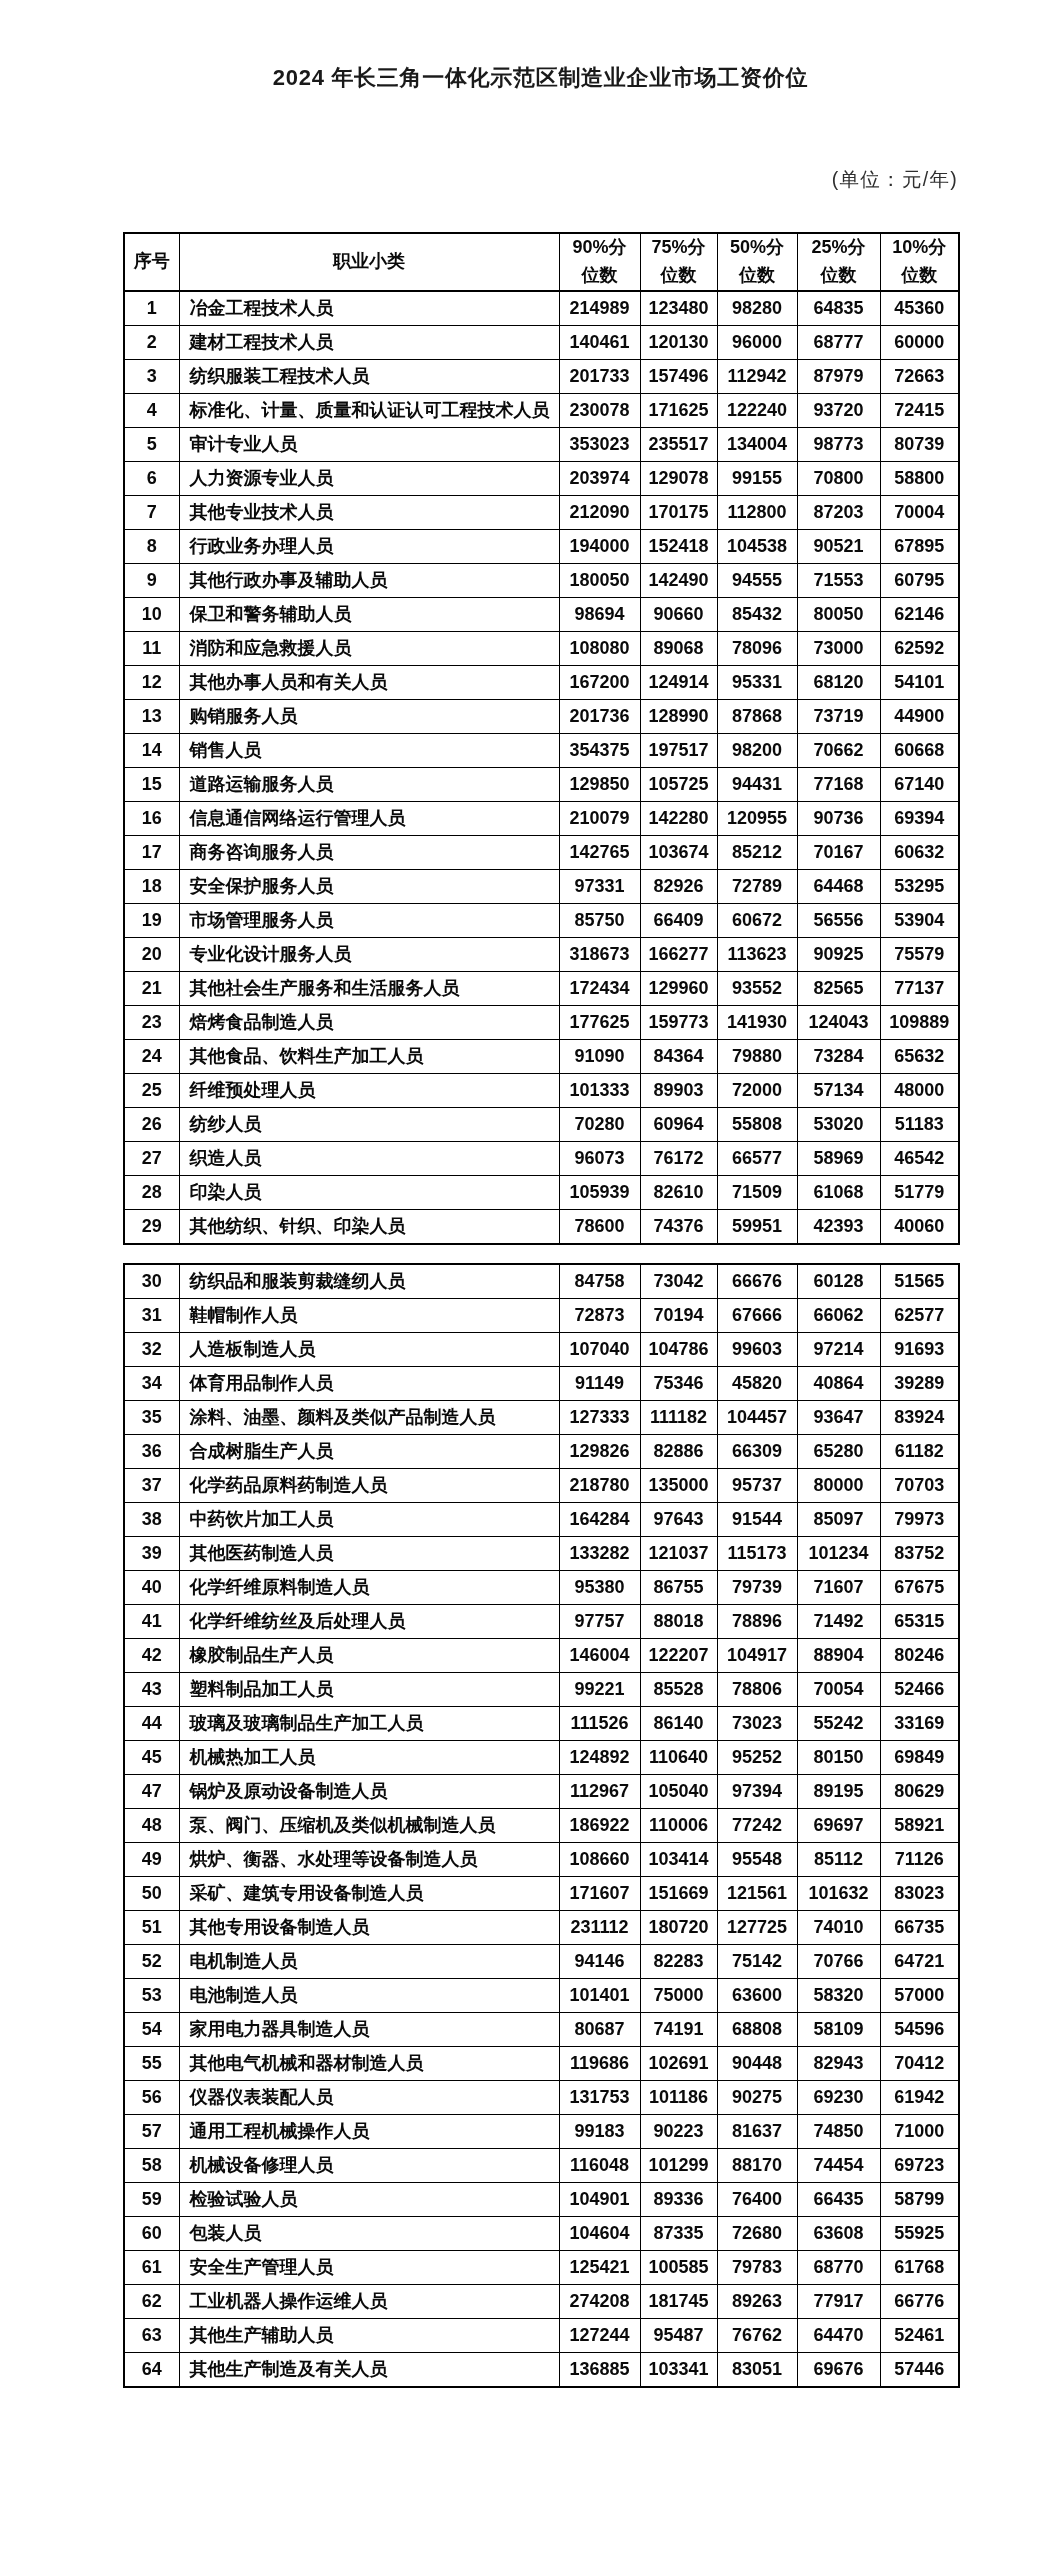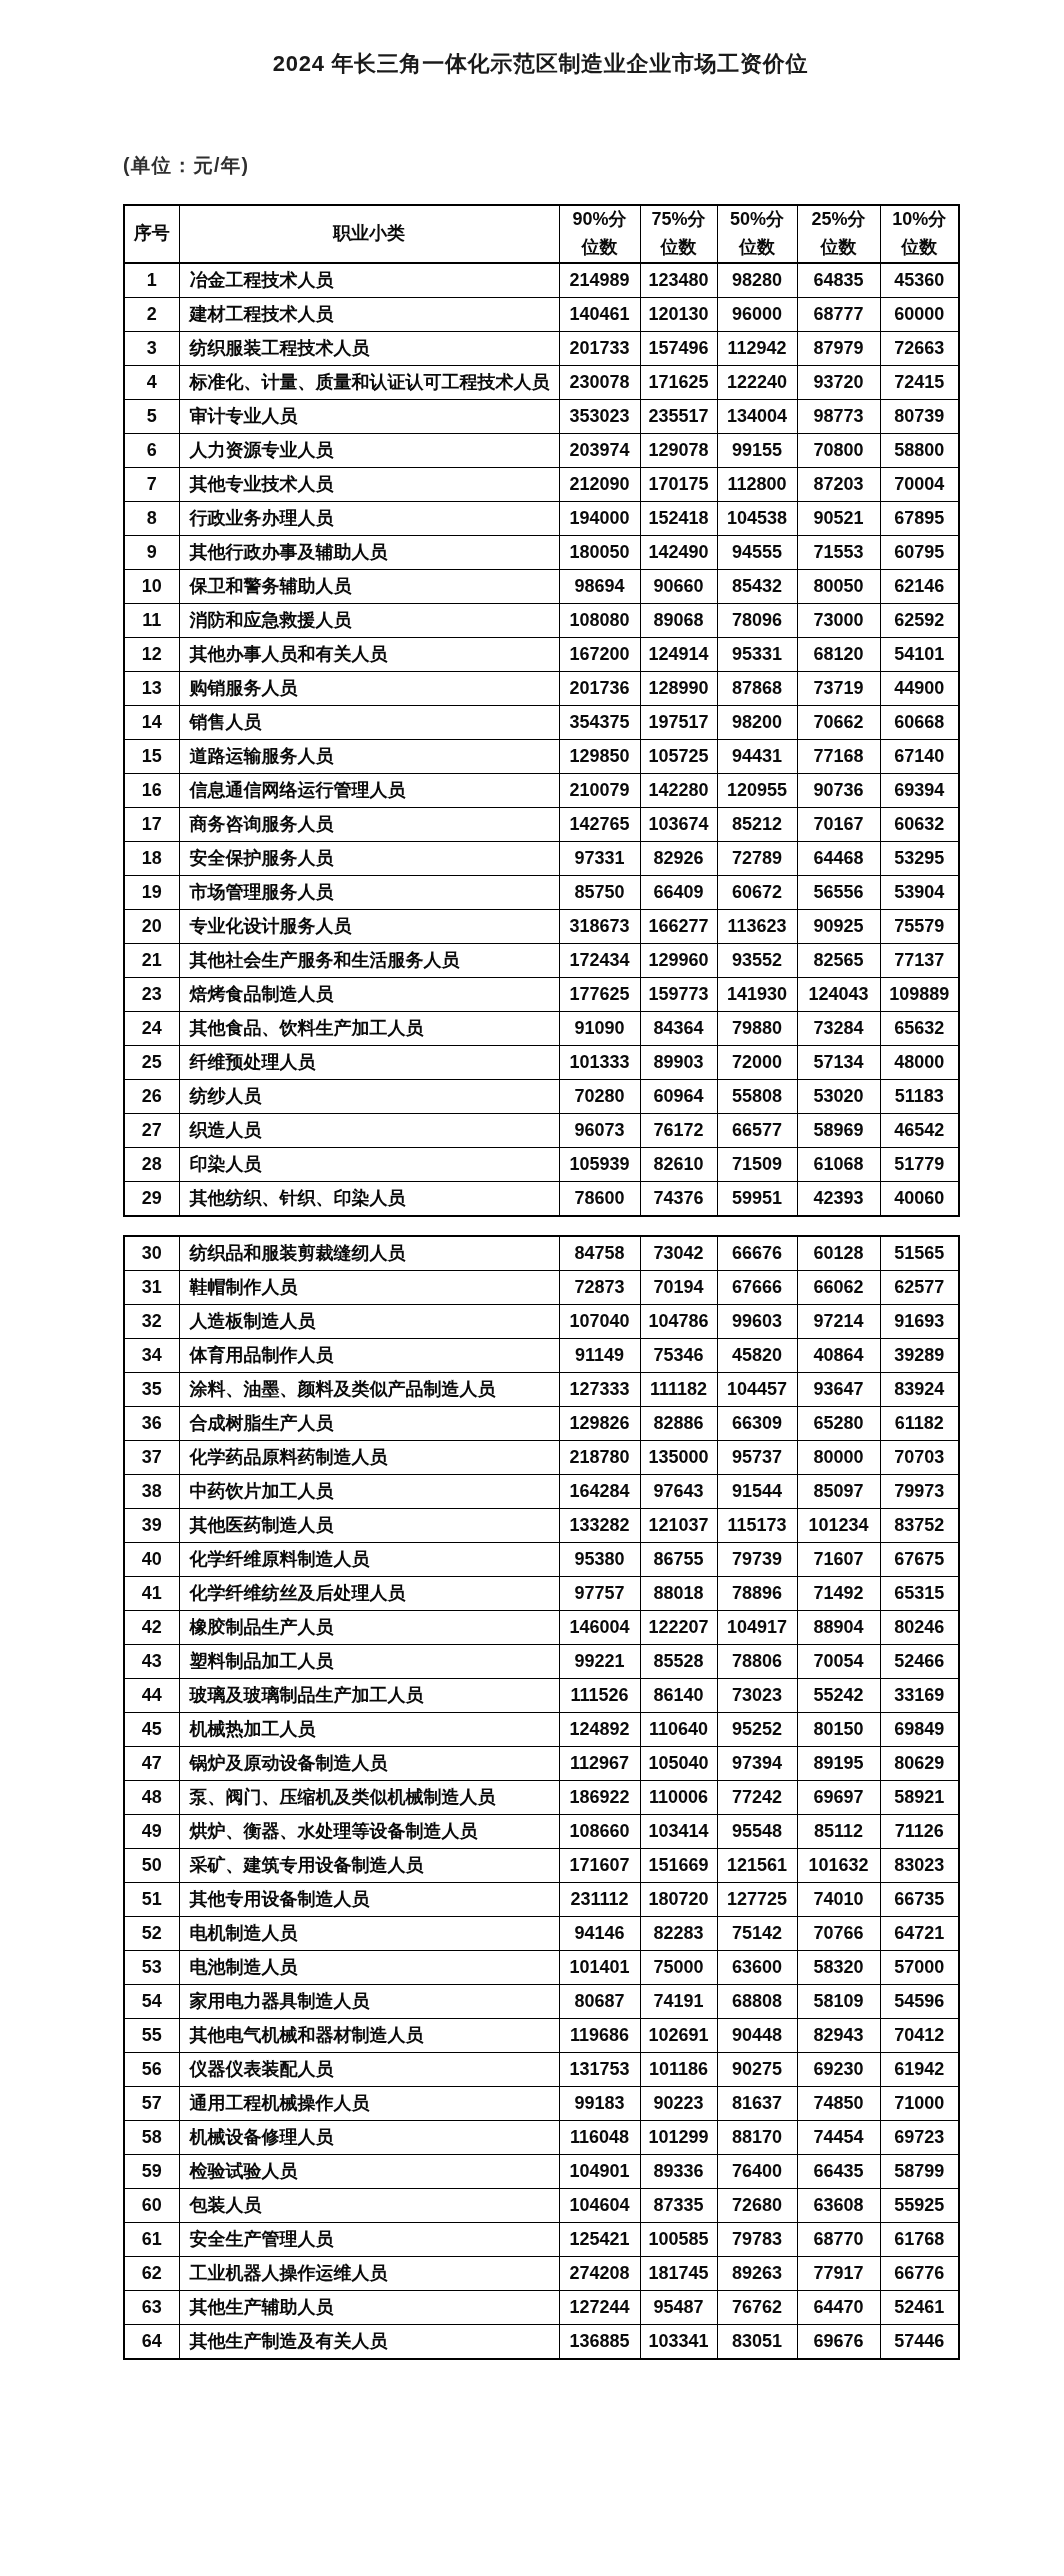--- a/index.html
+++ b/index.html
@@ -3,45 +3,45 @@
 <meta charset="utf-8">
 <style>
   html,body{margin:0;padding:0;background:#ffffff;}
   .page{
     width:1065px;
     min-height:2576px;
     background:#ffffff;
     font-family:"Liberation Sans","DejaVu Sans",sans-serif;
     color:#000;
     box-sizing:border-box;
-    padding-top:53px;
+    padding-top:67px;
   }
   .content{
     width:835px;
     margin-left:123px;
   }
   .doc-title{
     margin:0;
     font-size:22px;
     line-height:22px;
     font-weight:700;
     text-align:center;
     color:#1a1a1a;
     letter-spacing:0.7px;
   }
   .unit-note{
     margin-top:81px;
     font-size:19.5px;
     line-height:19.5px;
-    font-weight:700;
-    text-align:left;
+    font-weight:400;
+    text-align:right;
     color:#2f2f2f;
     letter-spacing:1.3px;
   }
-  .tables{margin-top:28px;}
+  .tables{margin-top:42px;}
   table.wage{
     border-collapse:collapse;
     table-layout:fixed;
     width:835px;
     border:2px solid #000;
   }
   table.wage th, table.wage td{
     border:1.3px solid #000;
     padding:0;
     font-weight:700;

